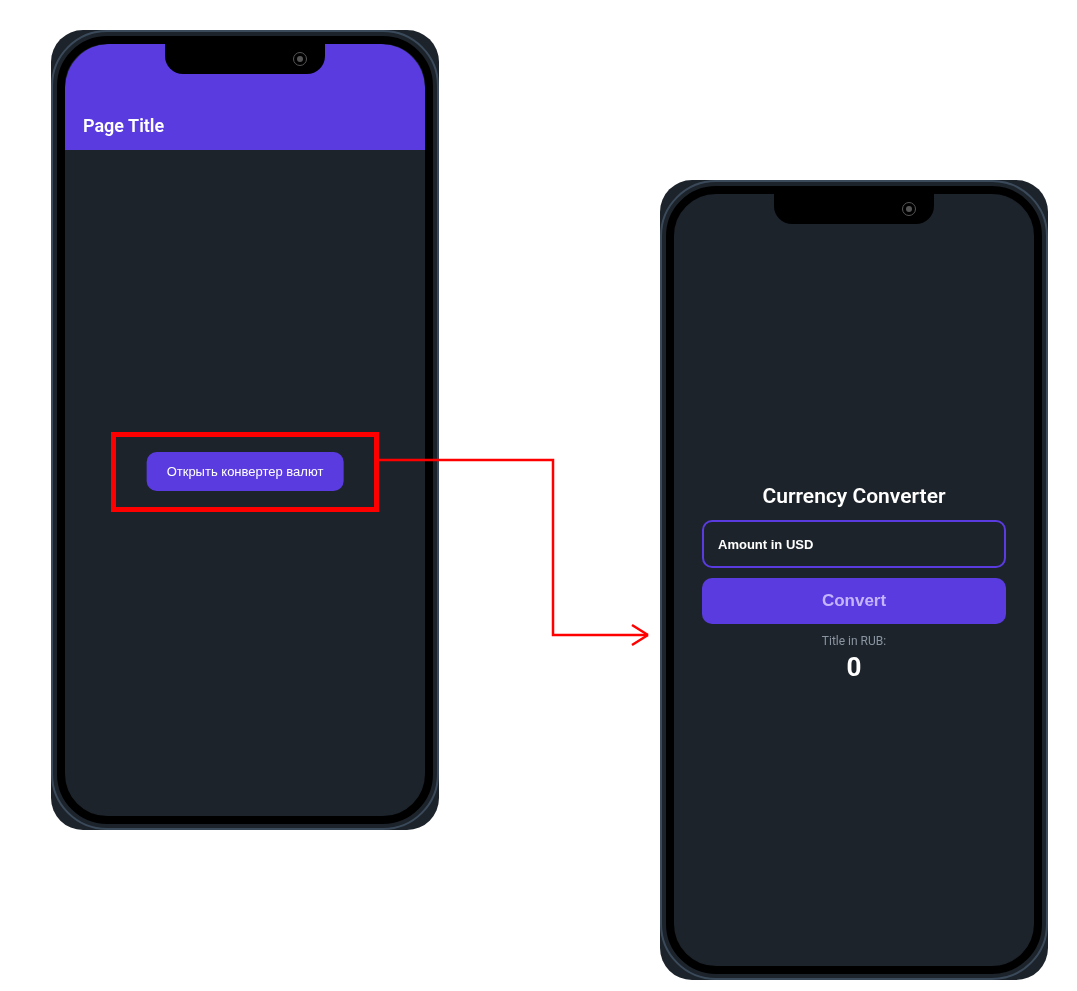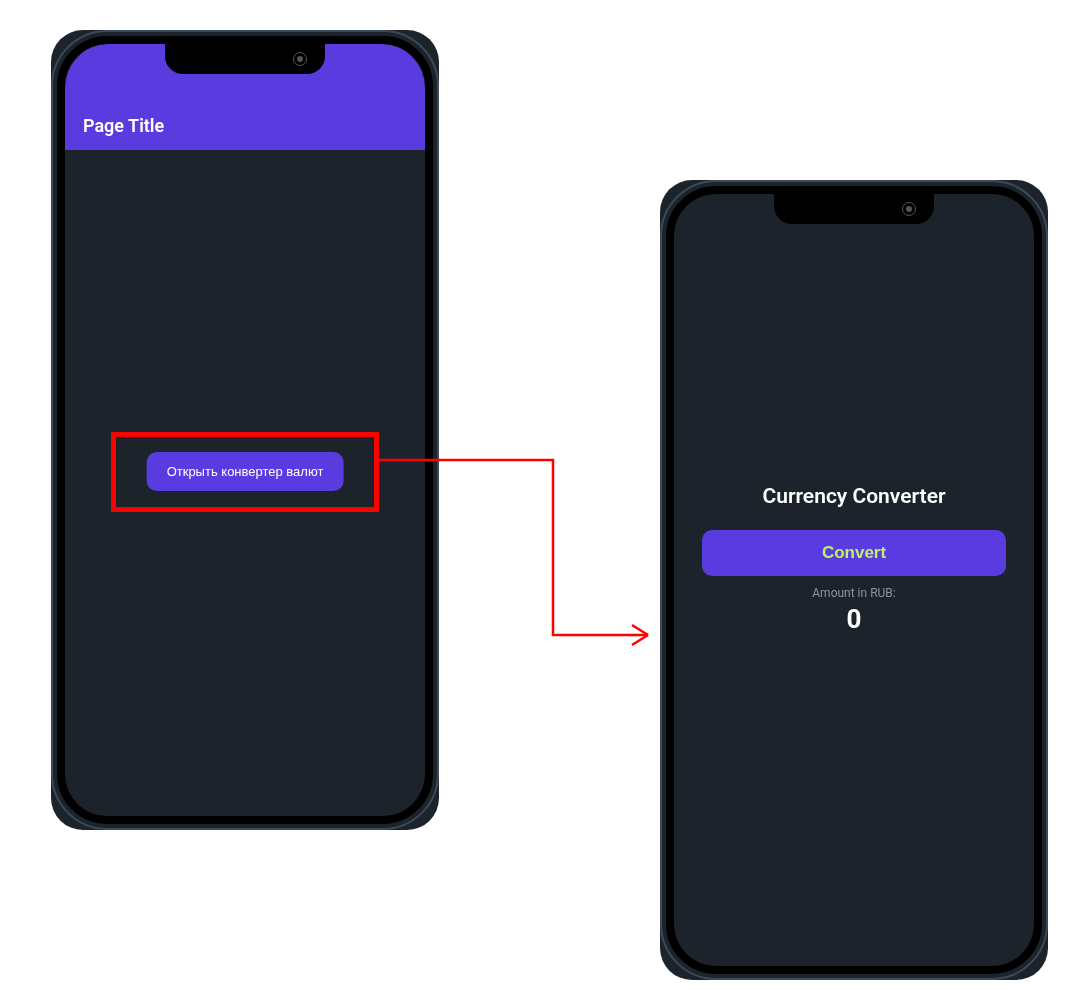--- a/index.html
+++ b/index.html
@@ -155,21 +155,21 @@
   }
   .cc-input::placeholder {
     color: #fff;
     font-weight: 600;
   }
   .cc-convert {
     margin-top: 10px;
     width: 100%;
     height: 46px;
     background: #5a3be0;
-    color: #bef264;
+    color: #c4b5fd;
     border: none;
     border-radius: 10px;
     font-size: 17px;
     font-weight: 600;
     cursor: pointer;
   }
   .cc-label {
     margin-top: 10px;
     color: #8a95a1;
     font-size: 12px;
@@ -225,22 +225,23 @@
 
   <div class="phone" style="top: 180px; left: 660px;">
     <div class="screen">
       <div class="notch">
         <div class="dot-outer">
             <div class="dot-inner"></div>
           </div>
       </div>
       <div class="body2">
         <div class="cc-title">Currency Converter</div>
+        <input class="cc-input" type="text" placeholder="Amount in USD" style="">
         <button class="cc-convert">Convert</button>
-        <div class="cc-label">Amount in RUB:</div>
+        <div class="cc-label">Title in RUB:</div>
         <div class="cc-value">0</div>
       </div>
     </div>
     <div class="phone-inner-border"></div>
     <div class="phone-outer"></div>
   </div>
 
 </div>
 
 </body></html>

